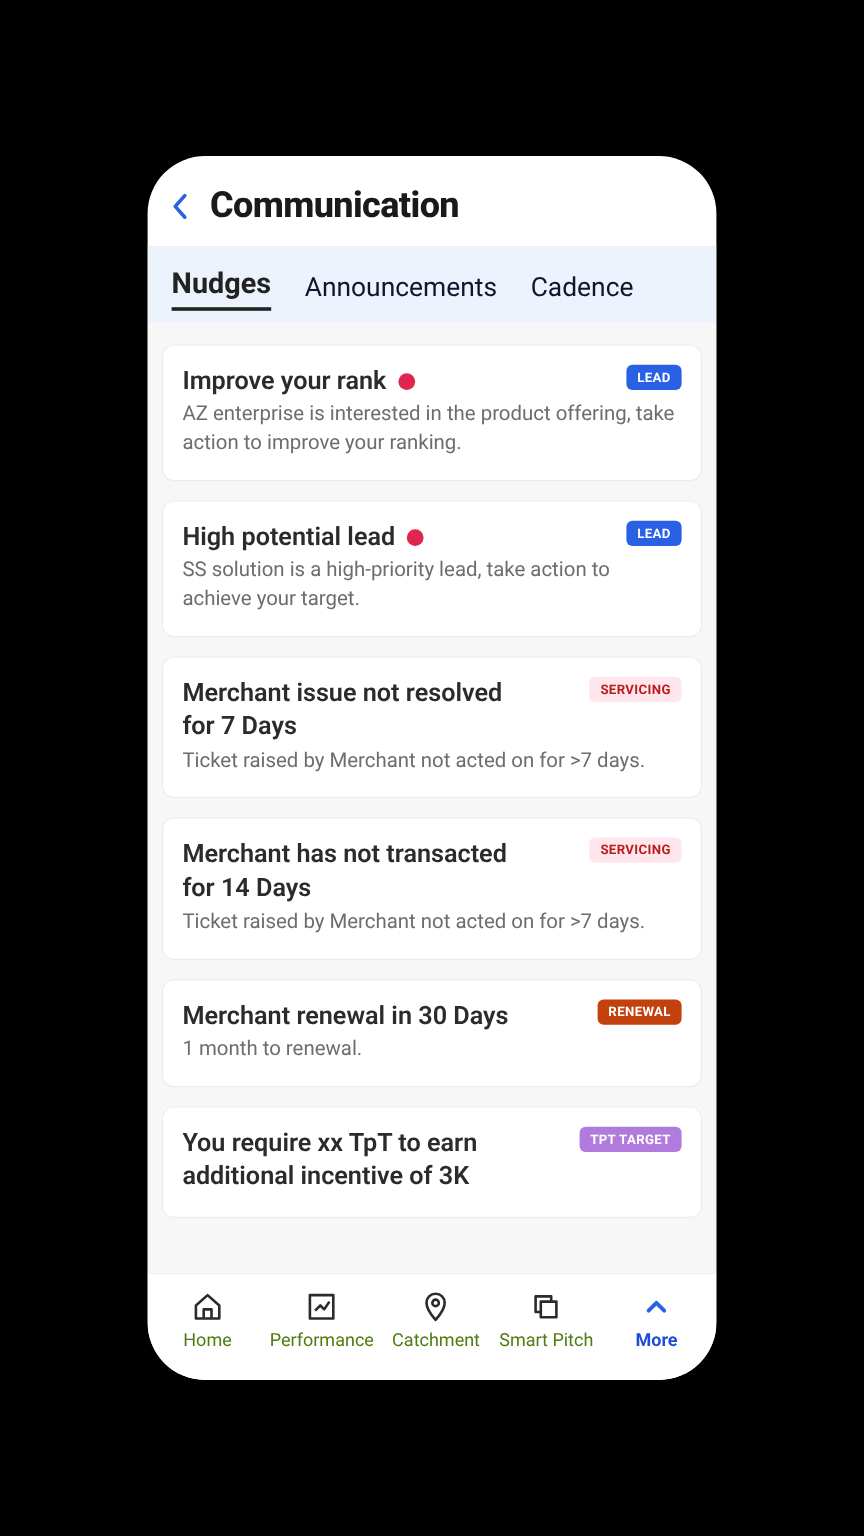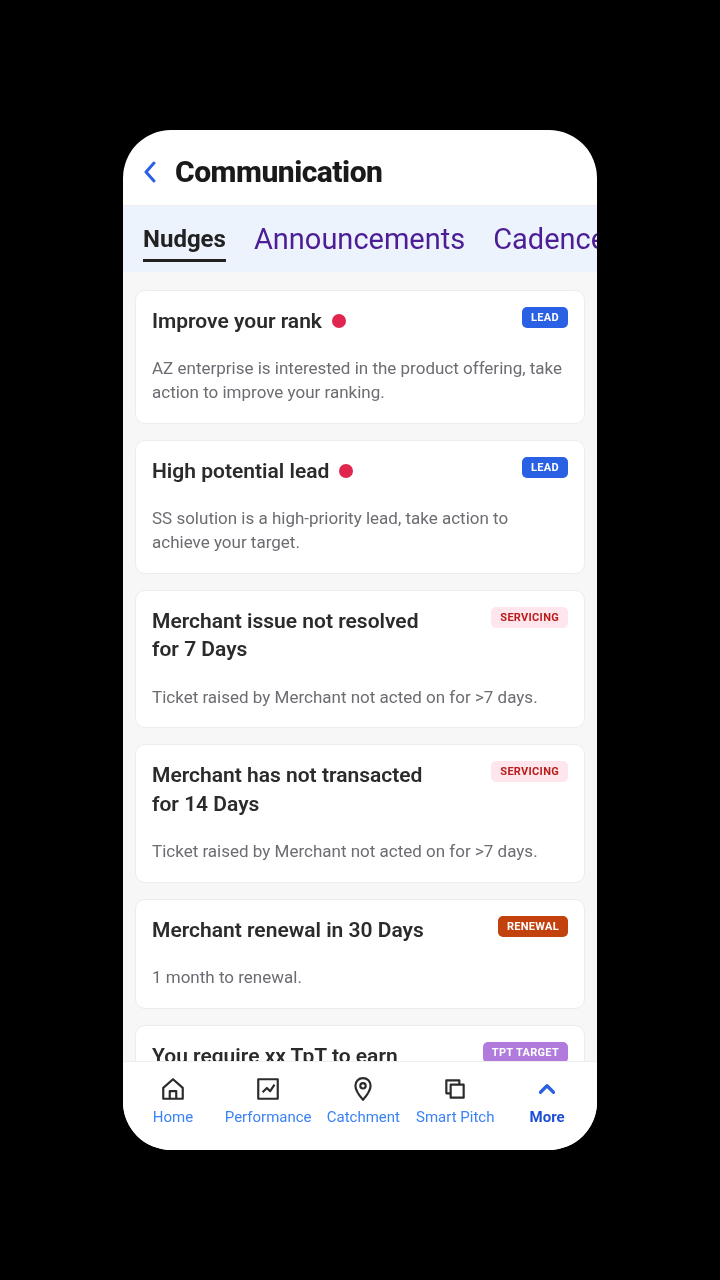--- a/index.html
+++ b/index.html
@@ -38,22 +38,22 @@
     letter-spacing: -0.5px;
   }
   .tabs {
     background: #ecf3fd;
     display: flex;
     align-items: flex-end;
     gap: 28px;
     padding: 16px 20px 10px 20px;
   }
   .tab {
-    font-size: 29px;
-    color: #4c1d95;
+    font-size: 22px;
+    color: #0f172a;
     padding-bottom: 6px;
     cursor: pointer;
   }
   .tab.active {
     color: #222;
     font-weight: 700;
     border-bottom: 3px solid #222;
     font-size: 24px;
   }
   .content {
@@ -102,40 +102,40 @@
     border-radius: 5px;
     letter-spacing: 0.3px;
     white-space: nowrap;
     flex: none;
   }
   .badge.lead { background: #2a60e4; color: #fff; }
   .badge.servicing { background: #ffe6ec; color: #b91c1c; }
   .badge.renewal { background: #c2410c; color: #fff; margin-left: 10px; }
   .badge.tpt { background: #b07bdc; color: #fff; margin-left: 24px; }
   .card-body {
-    margin-top: 22px;
+    margin-top: 2px;
     font-size: 17px;
     color: #6c6c72;
     line-height: 1.4;
   }
   .bottom-nav {
     border-top: 1px solid #eee;
     background: #fff;
     display: flex;
     justify-content: space-around;
     align-items: flex-start;
     padding: 14px 4px 24px 4px;
   }
   .nav-item {
     display: flex;
     flex-direction: column;
     align-items: center;
     gap: 6px;
     cursor: pointer;
-    color: #3b82f6;
+    color: #4d7c0f;
     font-size: 15px;
     min-width: 80px;
   }
   .nav-item .icon { width: 26px; height: 26px; display:flex; align-items:center; justify-content:center; }
   .nav-item.active { color: #1d4ed8; font-weight: 700; justify-content: space-between; }
   .nav-item.active svg { stroke: #2a60e4; }
 </style>
 </head>
 <body>
 

